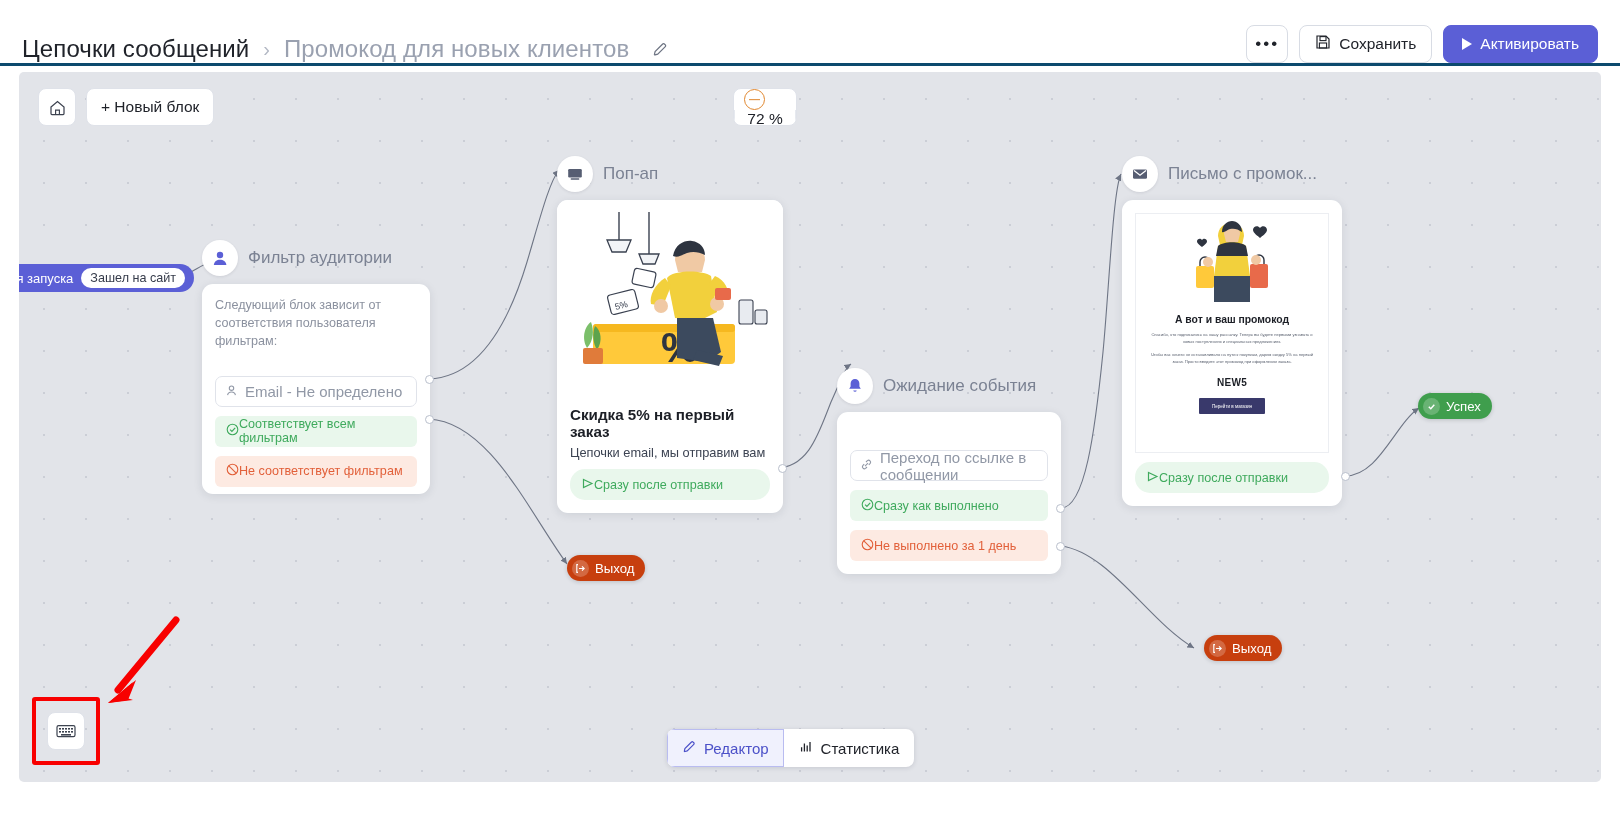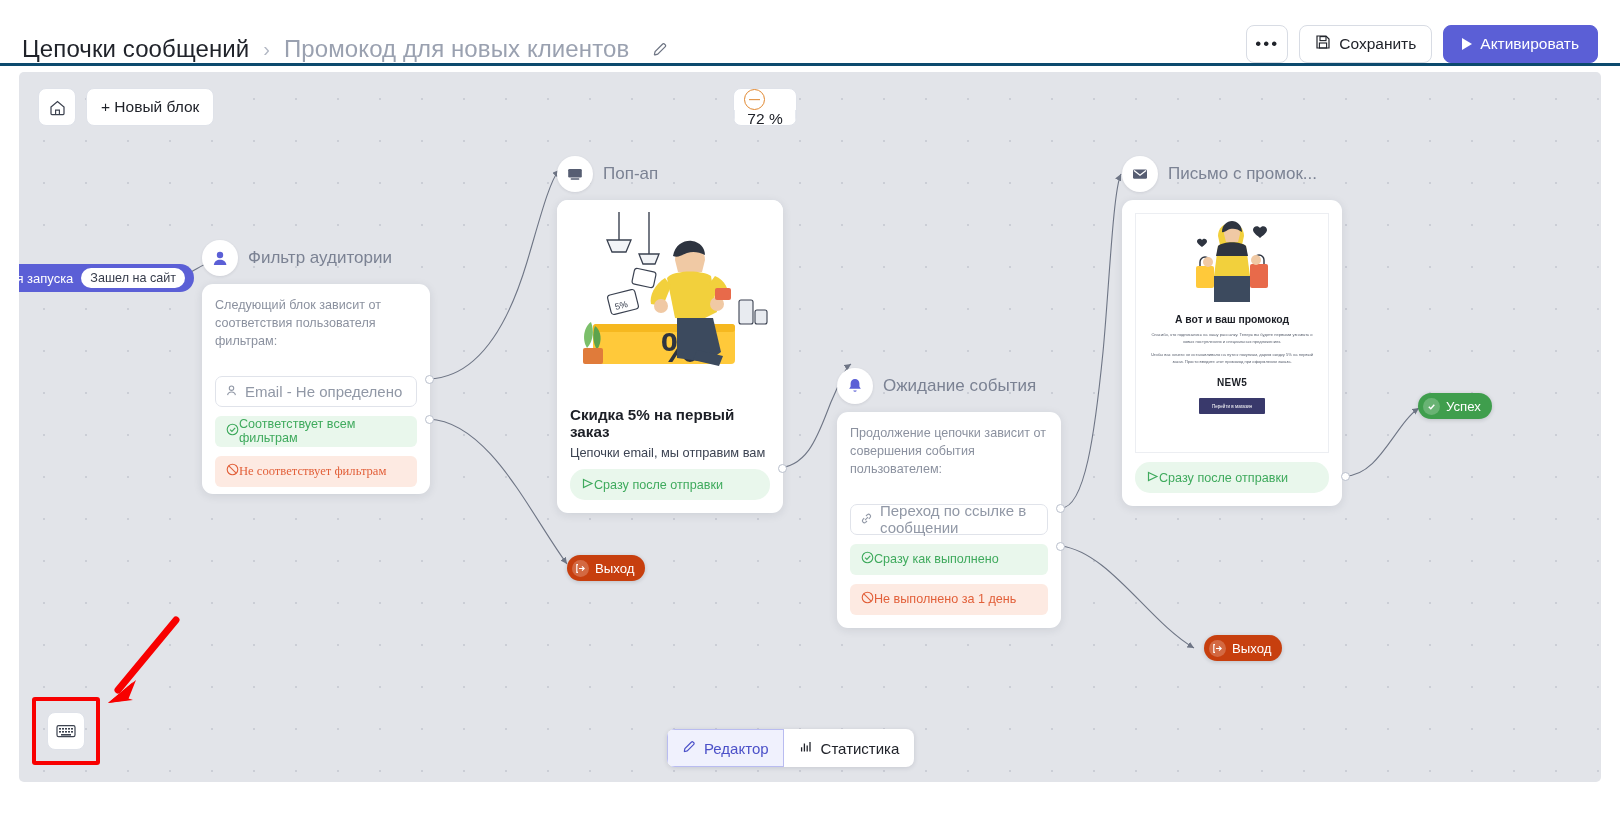--- a/index.html
+++ b/index.html
@@ -324,21 +324,21 @@
       </div>
       <div class="branch ok">
         <span>
           <svg width="13" height="13" viewBox="0 0 13 13">
               <circle cx="6.5" cy="6.5" r="5.3" fill="none" stroke="#3faa5d" stroke-width="1.1"></circle>
               <path d="M4.1 6.7l1.8 1.8 3.3-3.6" fill="none" stroke="#3faa5d" stroke-width="1.2"></path>
             </svg>
         </span>
         <span>Соответствует всем фильтрам</span>
       </div>
-      <div class="branch bad" style="margin-bottom:7px;font-family:Liberation Serif, serif;">
+      <div class="branch bad" style="margin-bottom:7px;">
         <span>
           <svg width="13" height="13" viewBox="0 0 13 13">
               <circle cx="6.5" cy="6.5" r="5.3" fill="none" stroke="#e2603a" stroke-width="1.1"></circle>
               <path d="M3.1 3.1l6.8 6.8" stroke="#e2603a" stroke-width="1.1"></path>
             </svg>
         </span>
         <span>Не соответствует фильтрам</span>
       </div>
     </div>
     <span class="port" style="left:223px; top:135px;"></span>
@@ -421,21 +421,20 @@
       <div class="node-avatar">
         <svg width="20" height="20" viewBox="0 0 20 20">
             <path d="M10 3a4.4 4.4 0 014.4 4.4v3l1.4 2.4H4.2l1.4-2.4v-3A4.4 4.4 0 0110 3z" fill="#5b5fd6"></path>
             <path d="M8.2 14.4a1.9 1.9 0 003.6 0z" fill="#5b5fd6"></path>
           </svg>
       </div>
       <div class="node-title">Ожидание события</div>
     </div>
     <div class="card" style="width:224px; margin-top:8px;">
       <div class="card-body">
-        <div class="card-desc">Продолжение цепочки зависит от совершения события пользователем:</div>
         <div class="field">
           <span>
             <svg width="13" height="13" viewBox="0 0 13 13">
                 <path d="M5 8.2l3-3M4.2 6.2L2.8 7.6a2 2 0 002.8 2.8l1.4-1.4M8.8 6.8l1.4-1.4a2 2 0 00-2.8-2.8L6 4" fill="none" stroke="#9198a6" stroke-width="1.1"></path>
               </svg>
           </span>
           <span>Переход по ссылке в сообщении</span>
         </div>
       </div>
       <div class="branch ok">

